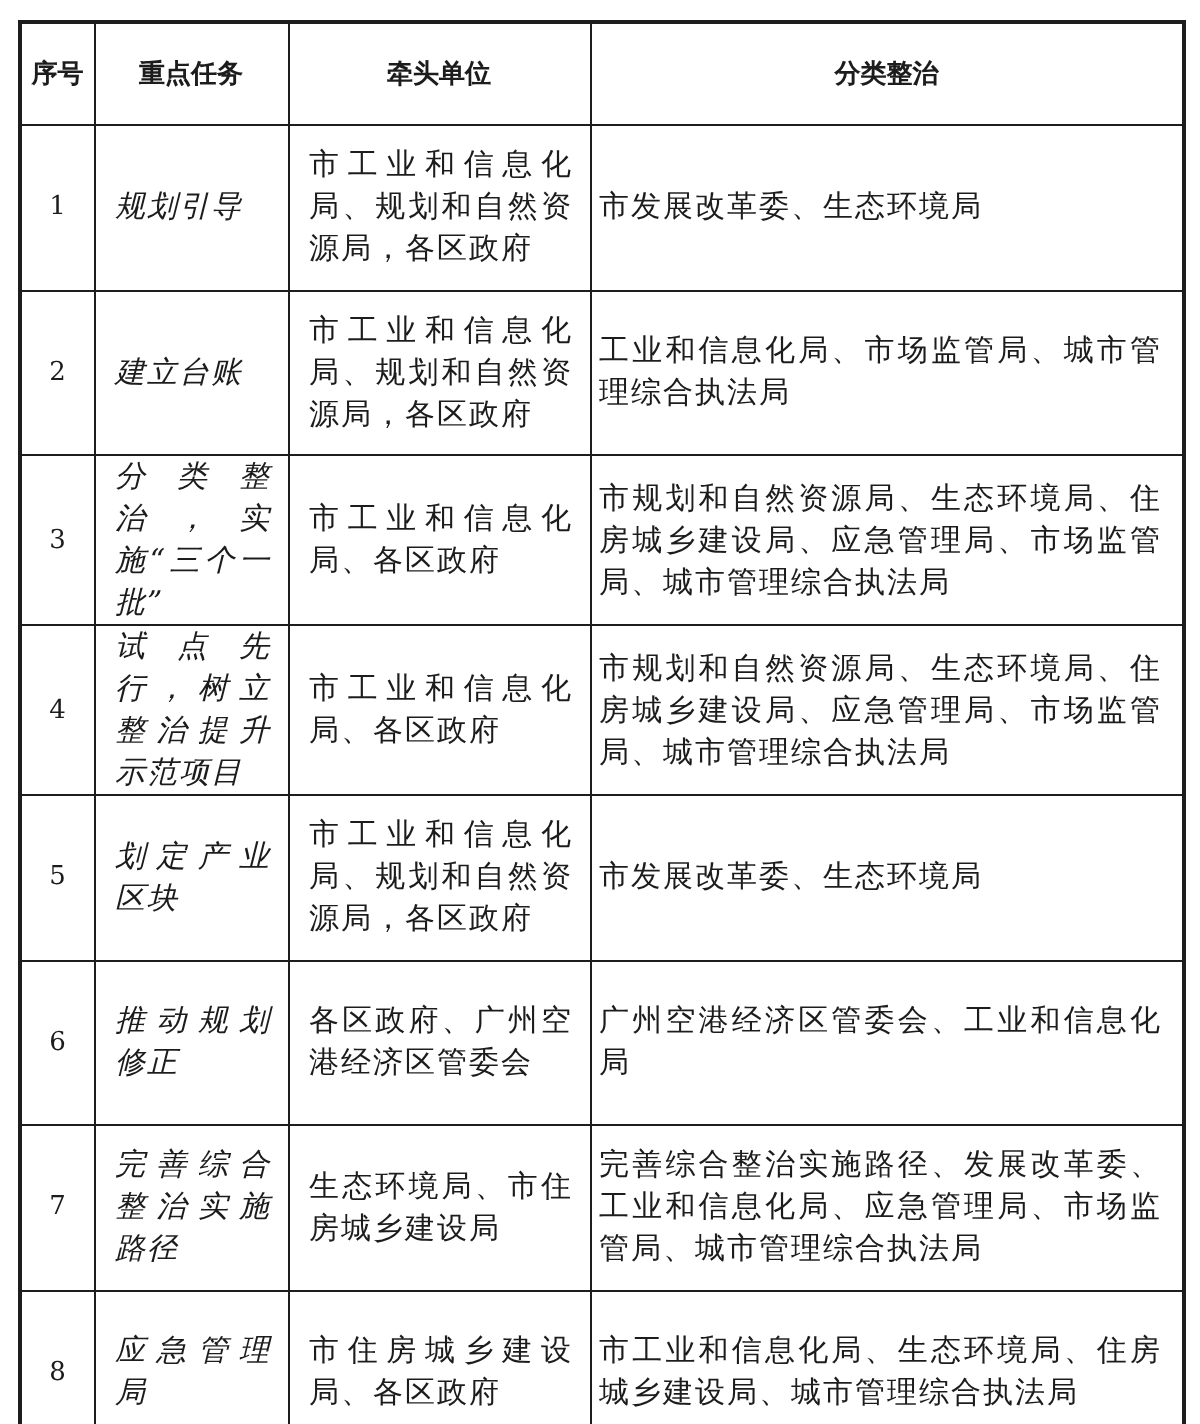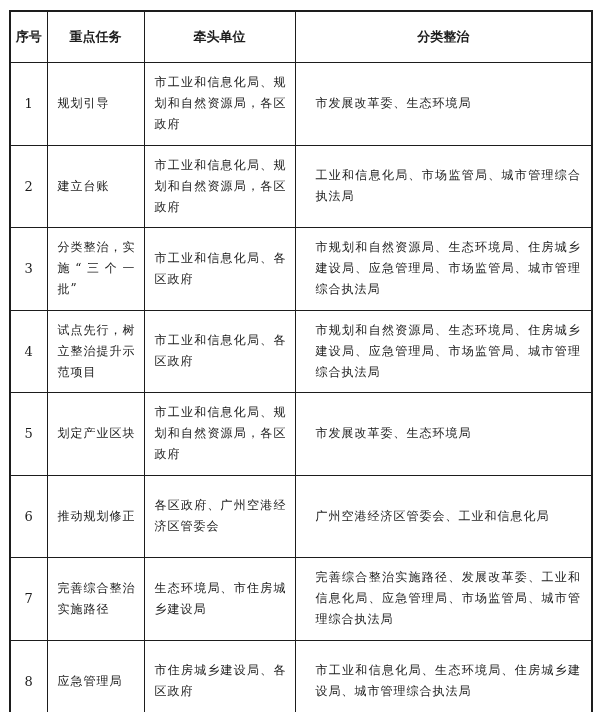--- a/index.html
+++ b/index.html
@@ -41,41 +41,42 @@
     height: 82.5px;
   }
   .task-table th {
     font-family: "Liberation Sans", "DejaVu Sans", sans-serif;
     font-weight: 700;
     font-size: 13px;
     text-align: center;
     padding: 16px 2px;
   }
   .task-table td {
-    font-size: 12px;
+    font-size: 15px;
     line-height: 21px;
     letter-spacing: 1px;
   }
   td.c-no {
     text-align: center;
     letter-spacing: 0;
     font-size: 13px;
   }
   td.c-task {
     padding: 0 8px 0 10px;
     text-align: justify;
     text-justify: inter-character;
+    font-style: italic;
   }
   td.c-lead {
     padding: 0 8px 0 10px;
     text-align: justify;
     text-justify: inter-character;
   }
   td.c-support {
-    padding: 0 10px 0 20px;
+    padding: 0 10px 0 4px;
     text-align: justify;
     text-justify: inter-character;
   }
 </style>
 </head>
 <body>
 
 <div class="page">
   <table class="task-table">
     <colgroup>

